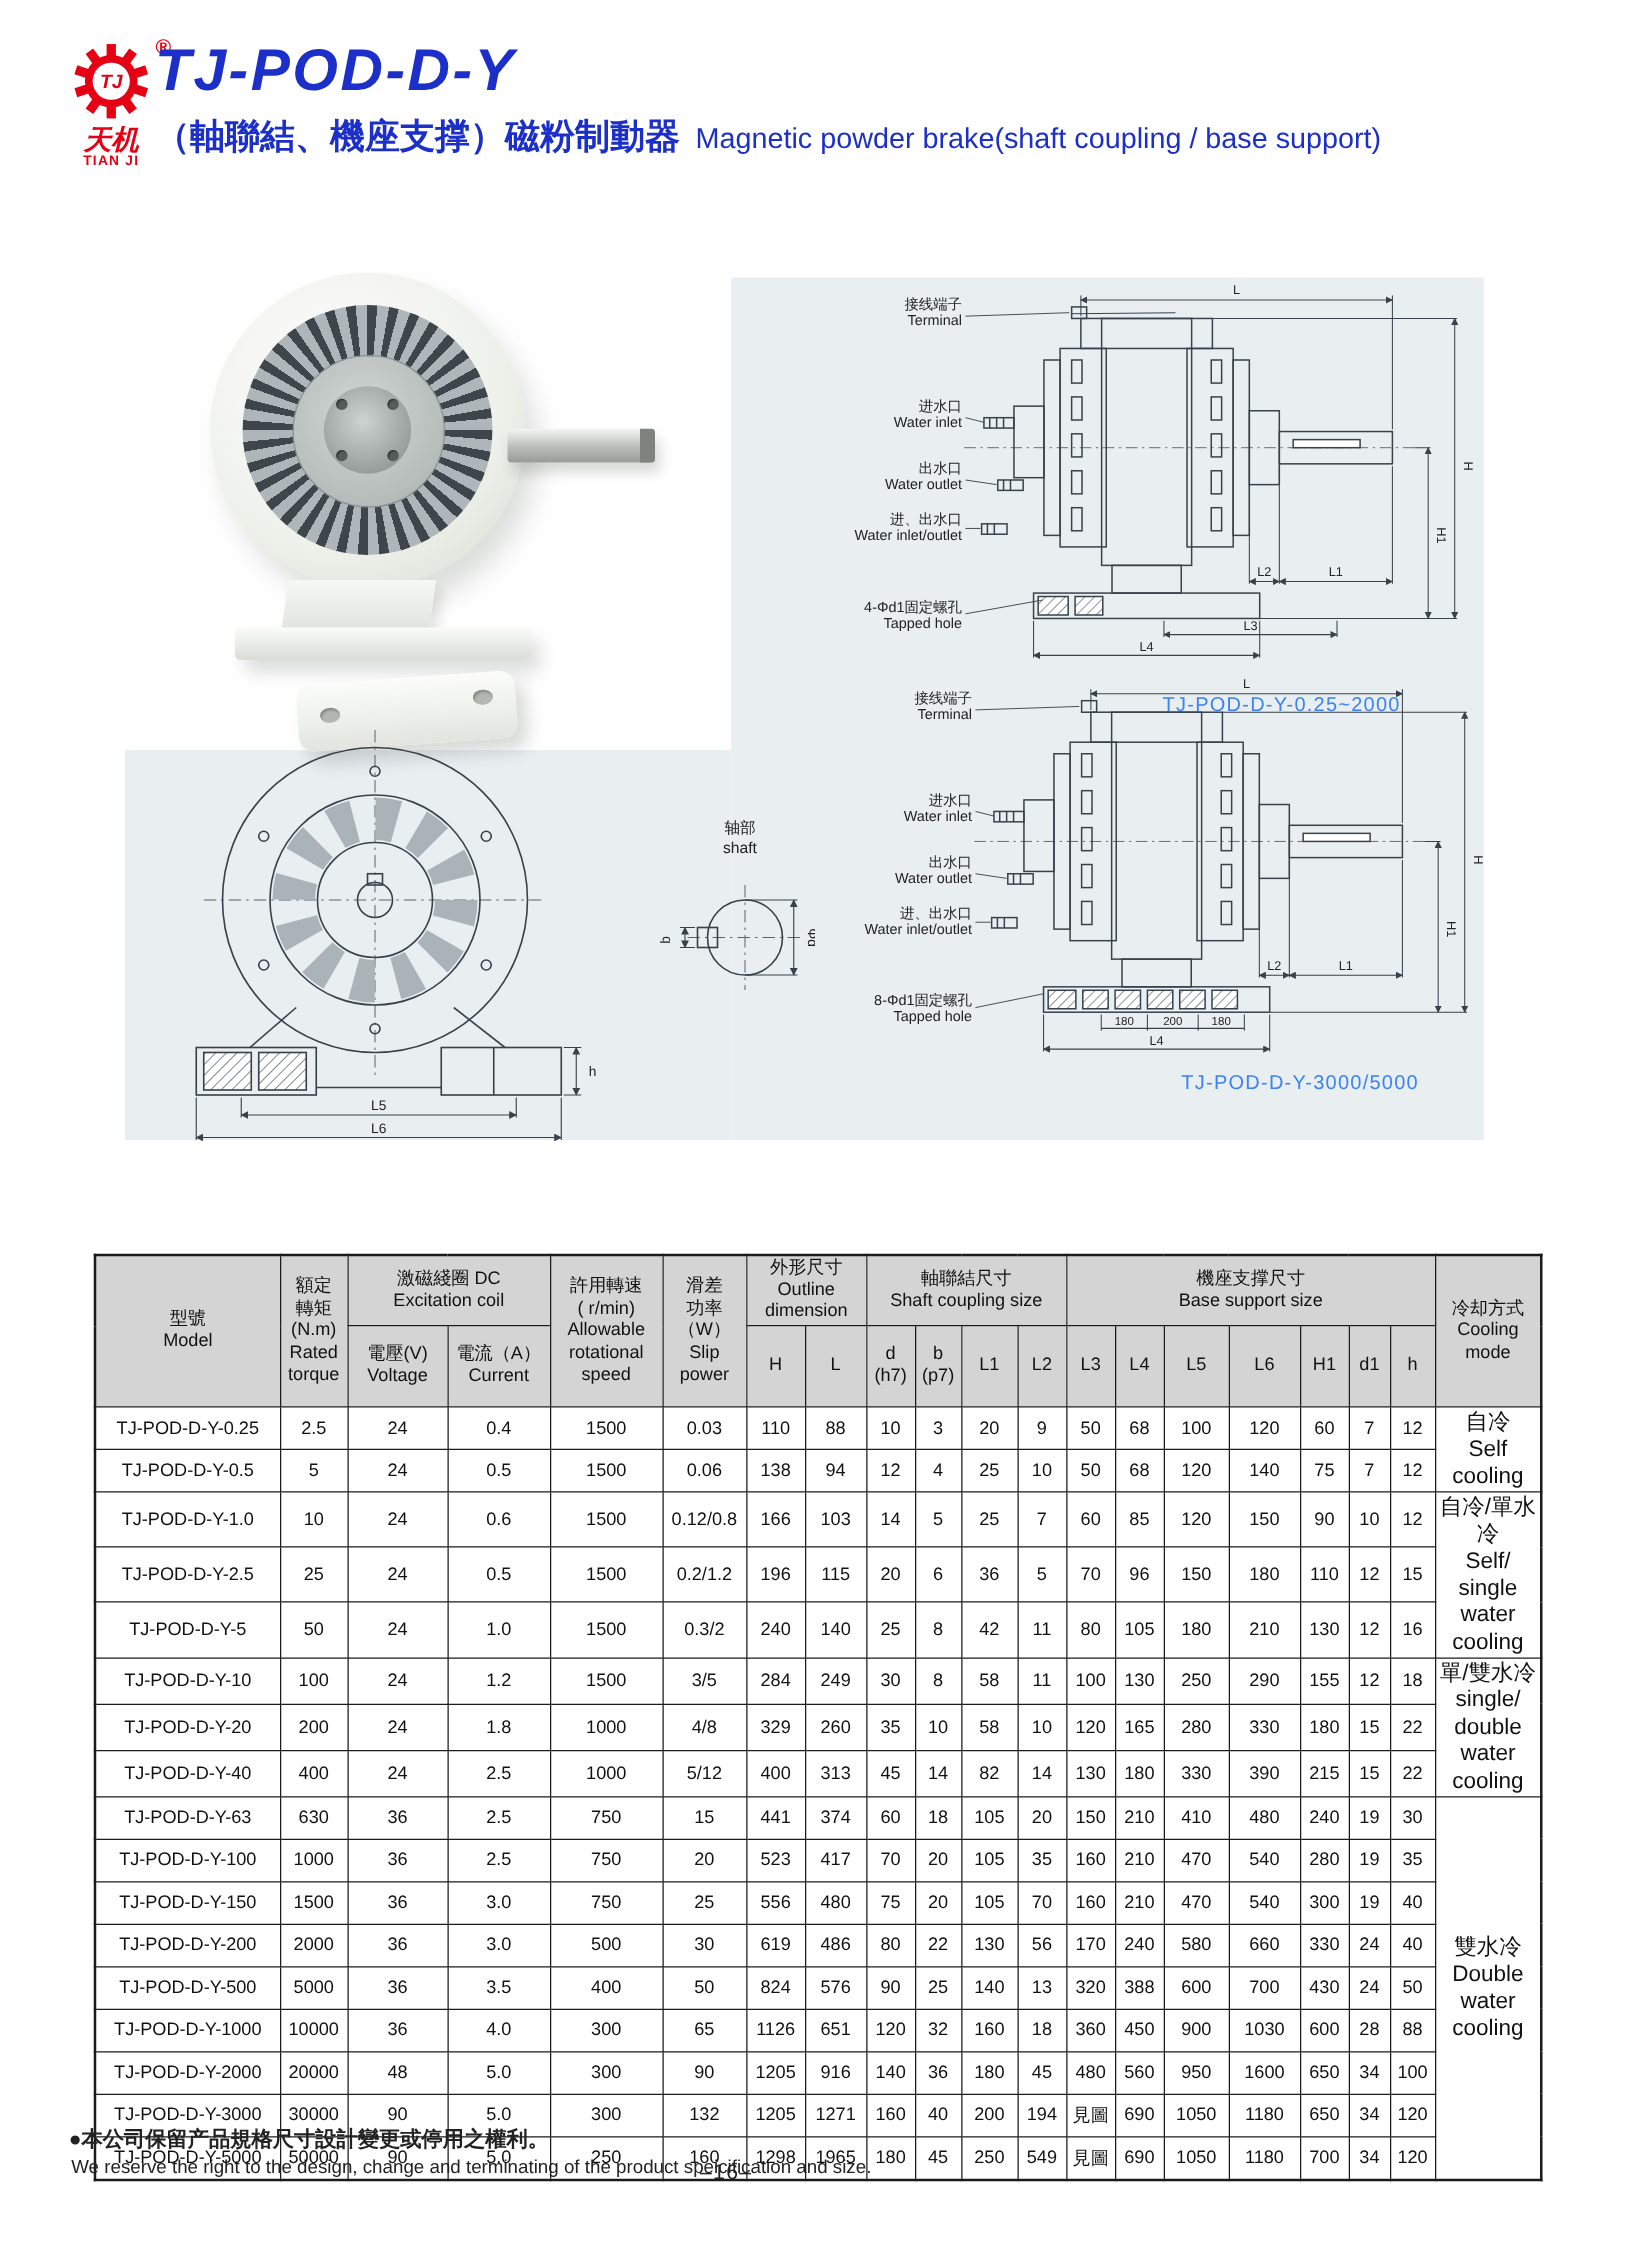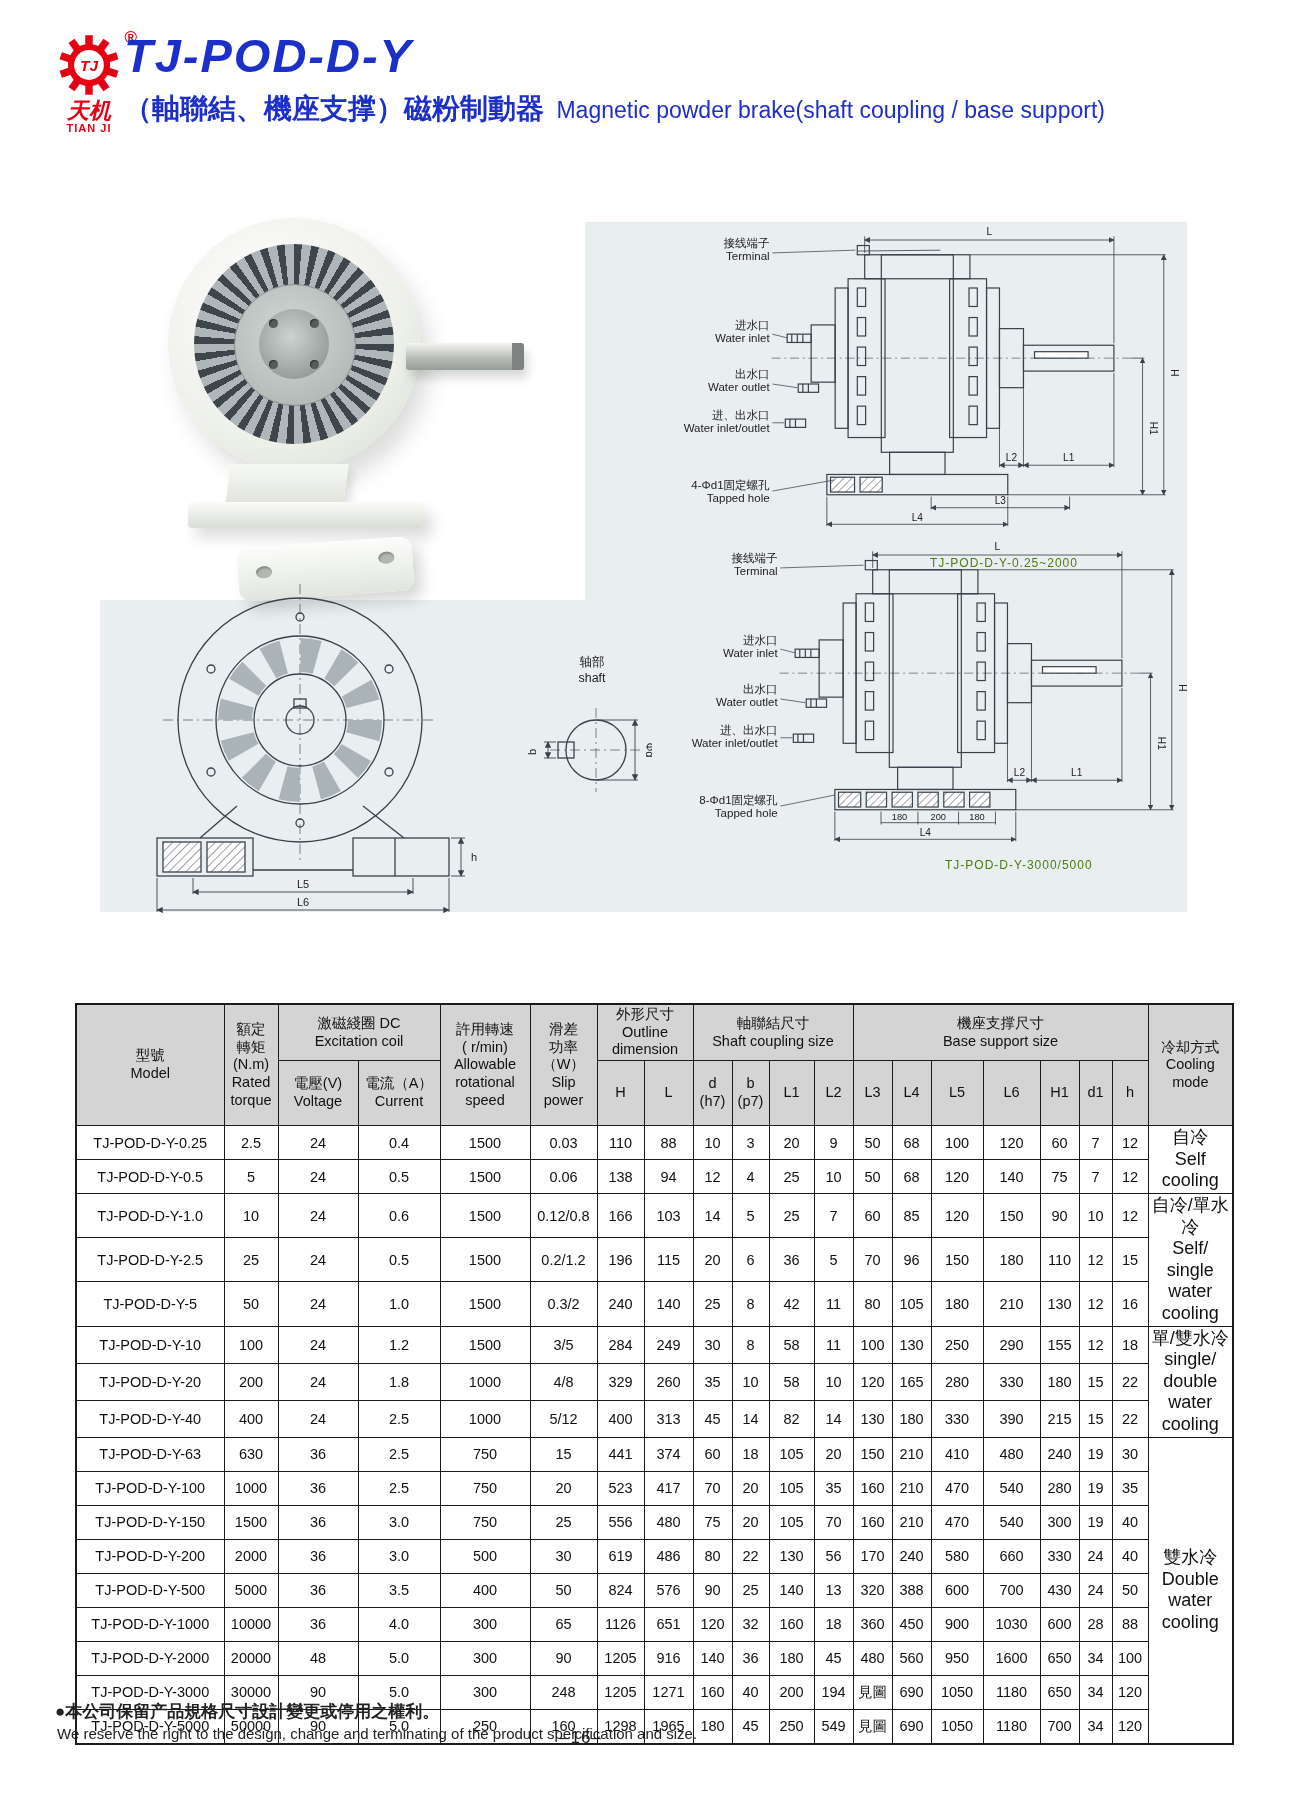--- a/index.html
+++ b/index.html
@@ -12,21 +12,21 @@
   .logo .en{color:#e60014;font-size:11px;font-weight:bold;letter-spacing:1px;line-height:1.2;}
   .titleblock{position:absolute;left:79px;top:0;}
   .title{font-size:47px;font-weight:800;font-style:italic;color:#1c2fc8;letter-spacing:2px;line-height:1.1;}
   .subtitle{margin-top:8px;white-space:nowrap;}
   .subtitle .zh{font-size:28px;font-weight:bold;color:#1c2fc8;}
   .subtitle .en{font-size:23px;color:#1c2fc8;margin-left:8px;}
   
   .panel{position:absolute;background:#e9eef0;}
   #panel-right{left:585px;top:222px;width:602px;height:690px;}
   #panel-left{left:100px;top:600px;width:485px;height:312px;}
-  .caption{position:absolute;font-size:12px;color:#4d7c0f;letter-spacing:1px;}
+  .caption{position:absolute;font-size:16px;color:#3b82f6;letter-spacing:1px;}
   svg text{font-family:"Liberation Sans",sans-serif;}
   .ln{fill:none;stroke:#39424a;stroke-width:1.3;}
   .lnthin{fill:none;stroke:#39424a;stroke-width:0.8;}
   .cl{fill:none;stroke:#5a636b;stroke-width:0.8;stroke-dasharray:10 4 2 4;}
   .dim{stroke:#39424a;stroke-width:0.9;fill:none;}
   .dtx{font-size:11px;fill:#222;}
   .lbl{font-size:12.5px;fill:#222;}
   
   .photo{position:absolute;left:150px;top:212px;width:400px;height:400px;}
   .ph-body{position:absolute;left:18px;top:6px;width:252px;height:252px;border-radius:50%;
@@ -820,21 +820,21 @@
         <td>650</td>
         <td>34</td>
         <td>100</td>
       </tr>
       <tr>
         <td class="model">TJ-POD-D-Y-3000</td>
         <td>30000</td>
         <td>90</td>
         <td>5.0</td>
         <td>300</td>
-        <td>248</td>
+        <td>132</td>
         <td>1205</td>
         <td>1271</td>
         <td>160</td>
         <td>40</td>
         <td>200</td>
         <td>194</td>
         <td>見圖</td>
         <td>690</td>
         <td>1050</td>
         <td>1180</td>

